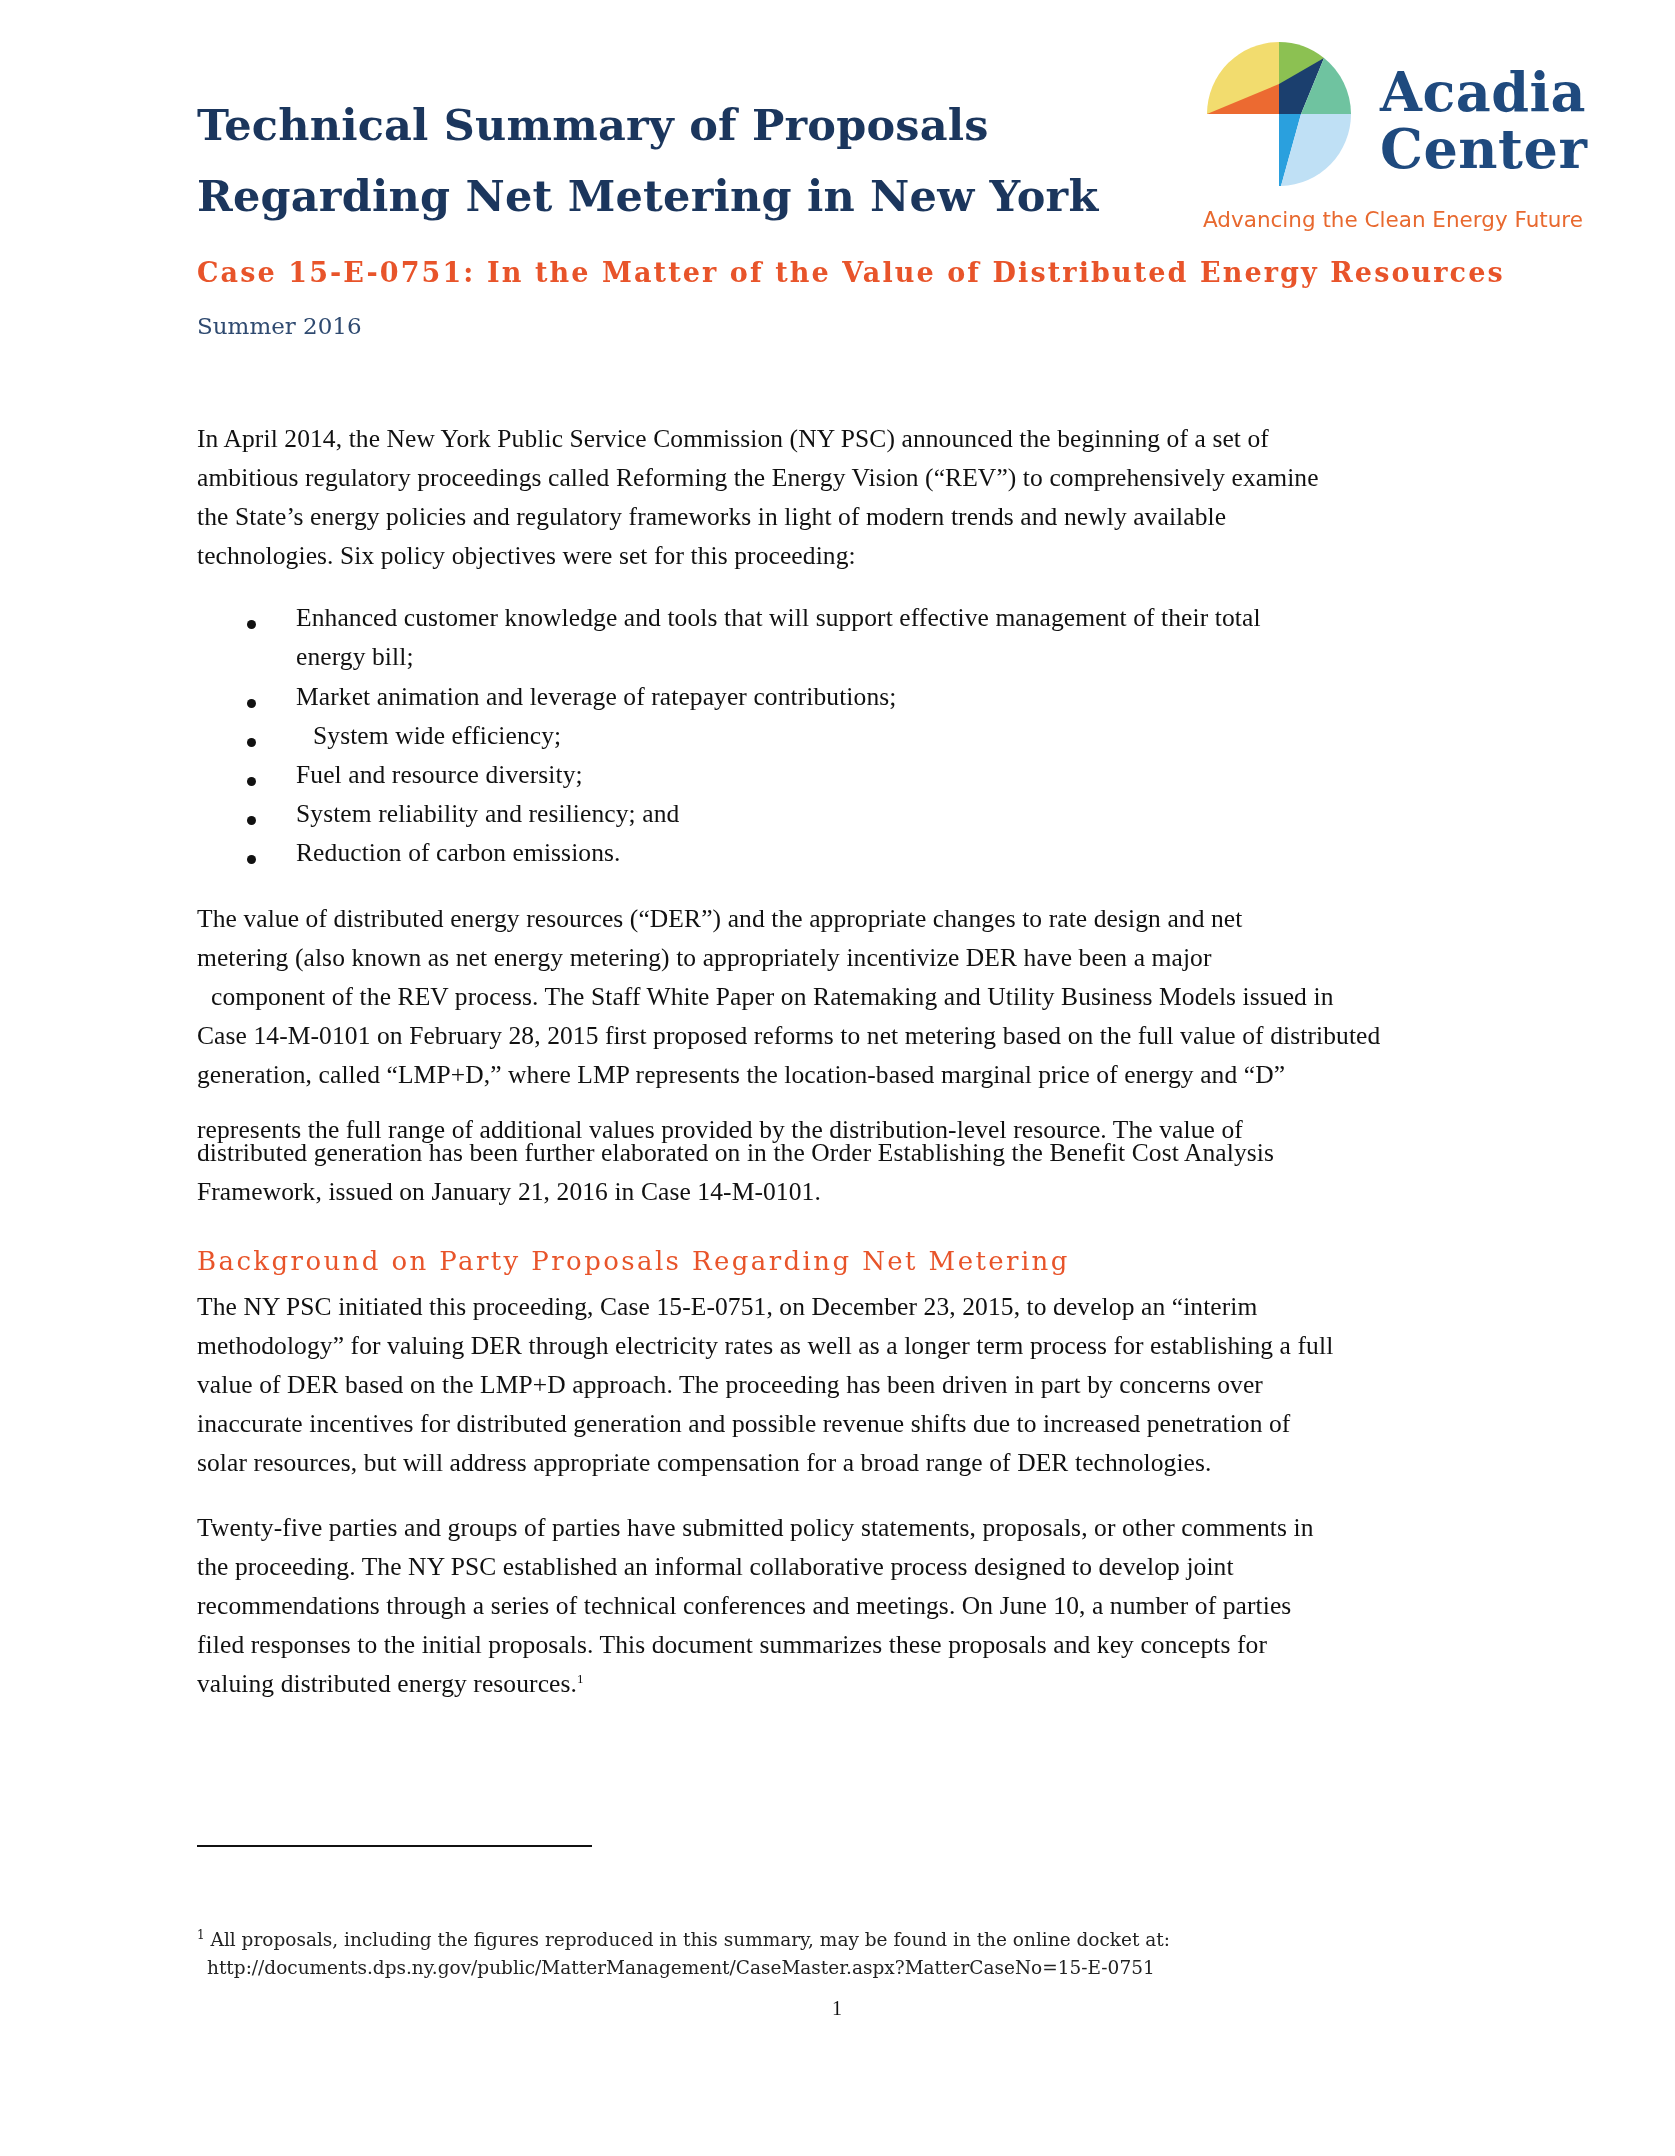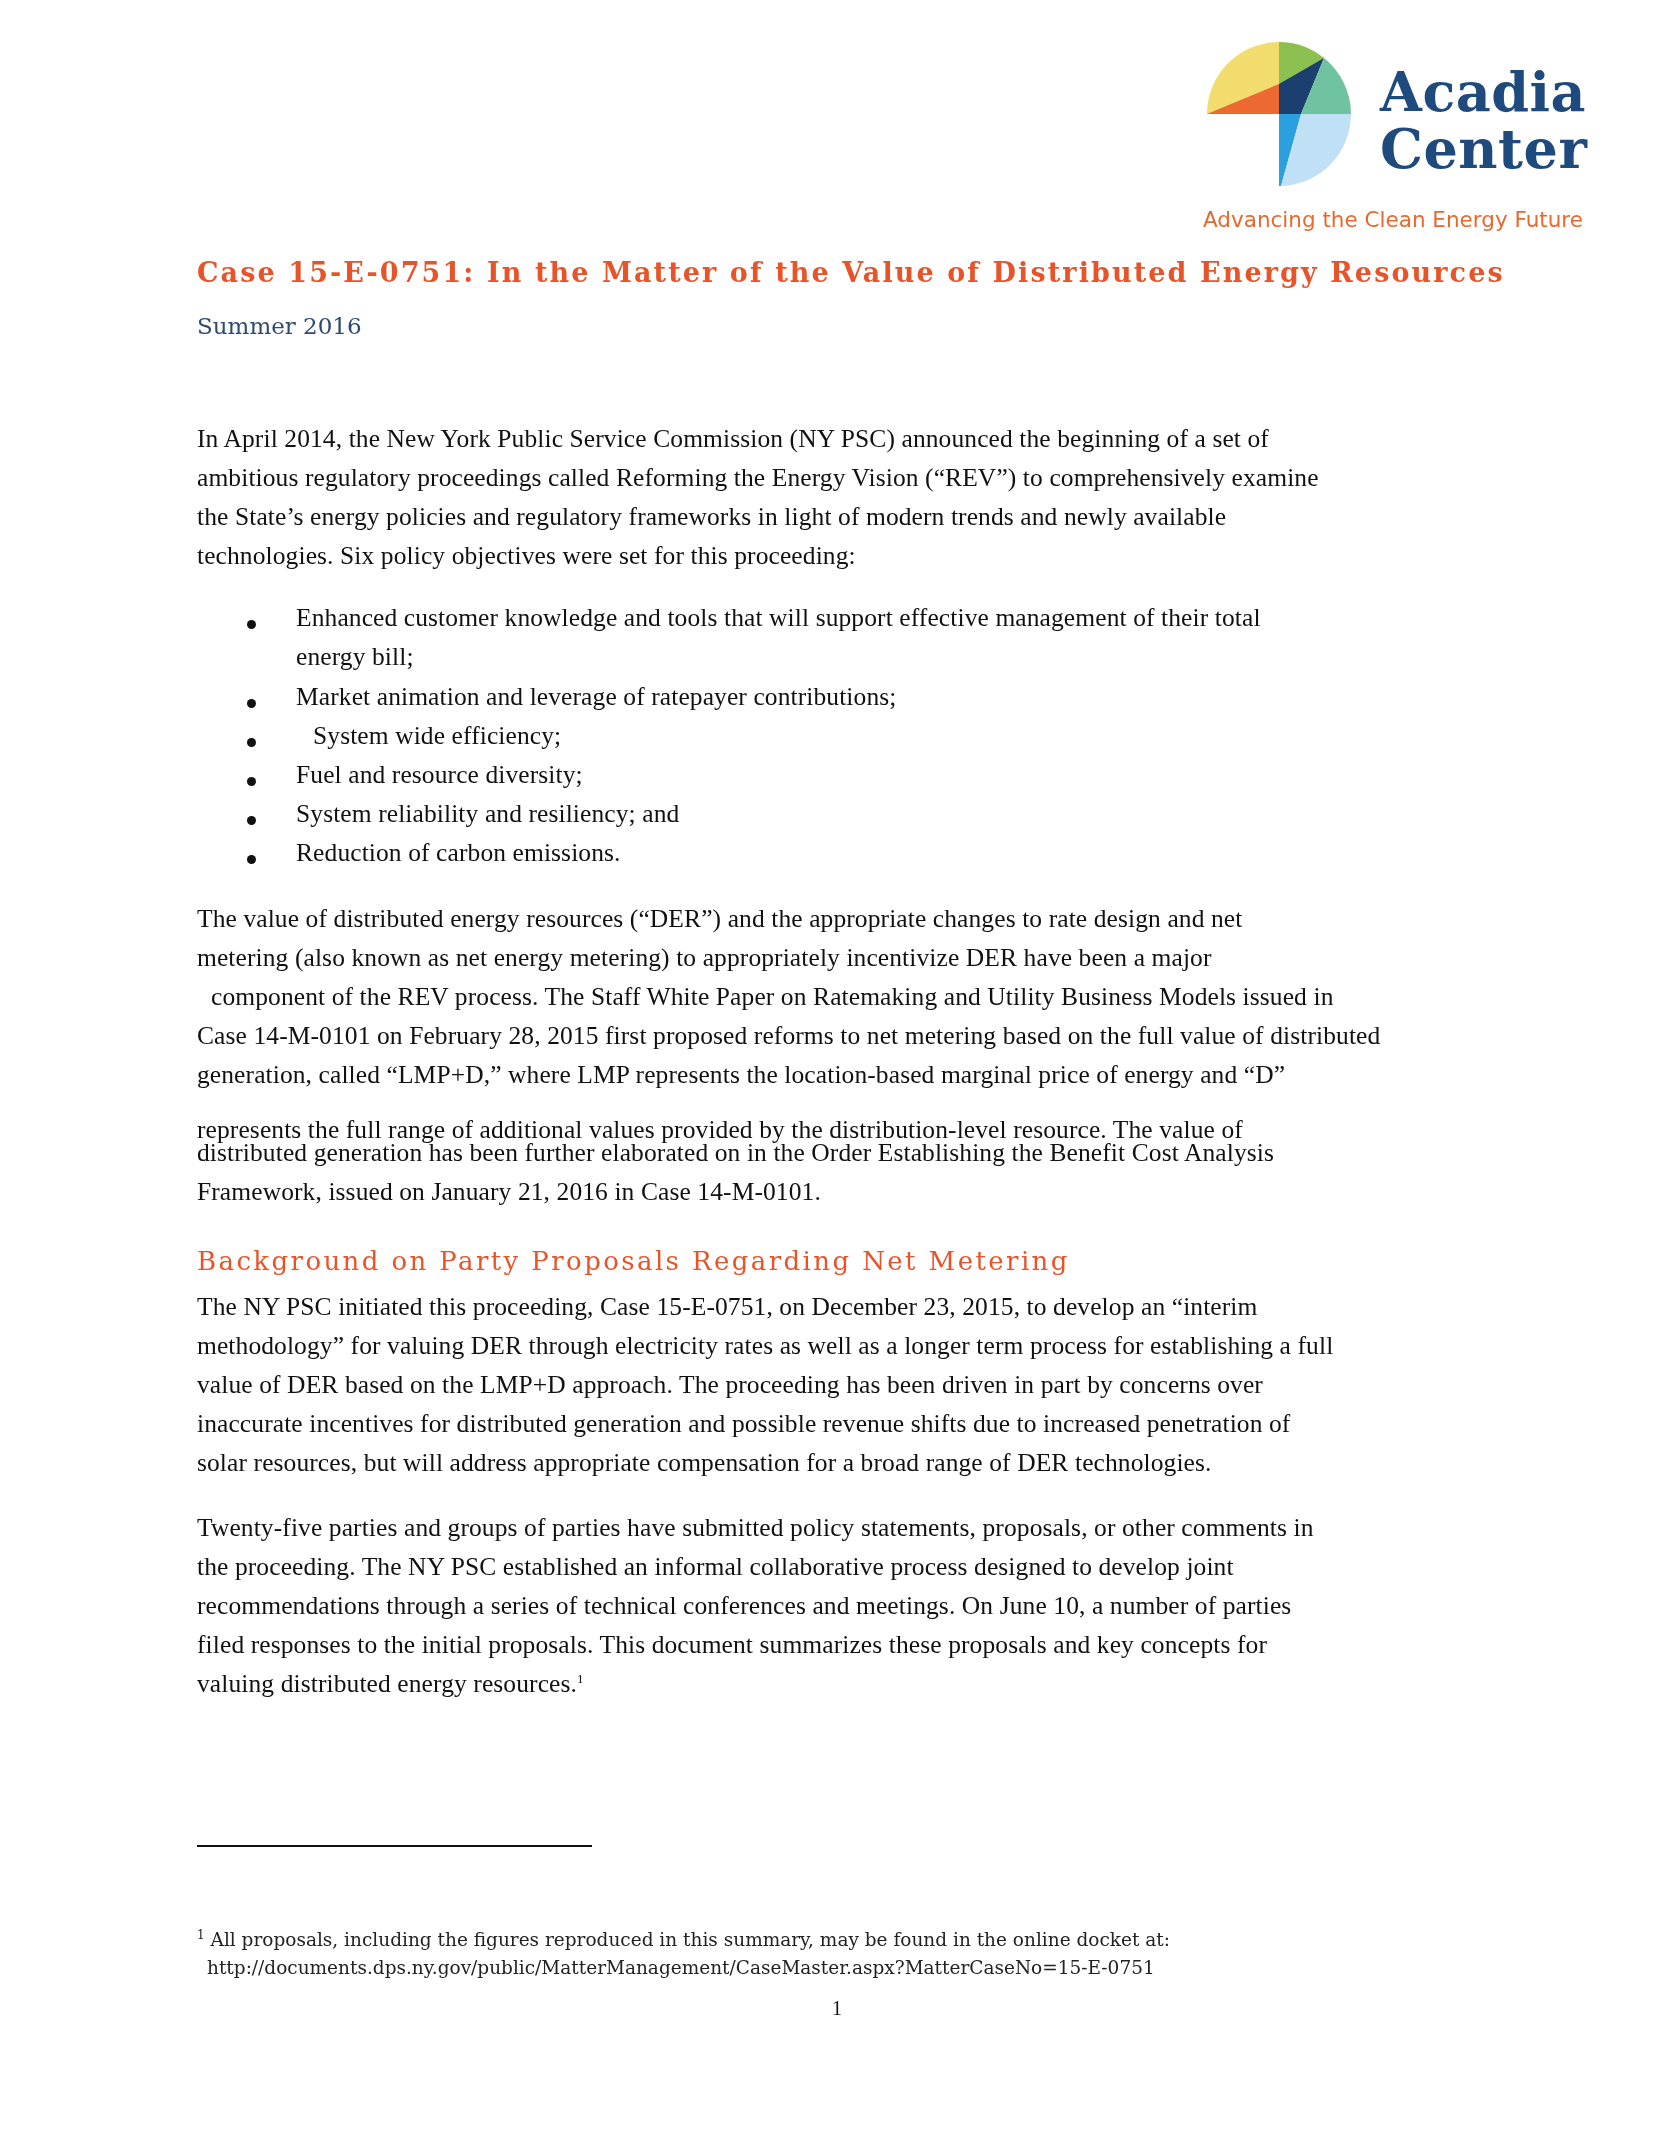--- a/index.html
+++ b/index.html
@@ -17,20 +17,22 @@
   .rule { position: absolute; left: 197px; top: 1845px; width: 395px; height: 2px; background: #111; }
   .logo-word { font-family: "DejaVu Serif", serif; font-weight: bold; color: #1f4a7e; font-size: 54px; letter-spacing: 0.5px; }
   .tagline { font-family: "DejaVu Sans", sans-serif; font-size: 21.5px; color: #e8692f; }
   .pnum { font-family: "Liberation Serif", serif; font-size: 20px; color: #111; }
 </style>
 </head>
 <body>
 
 <div class="page">
 
+  <div class="abs title" style="left:197px; top:100px;">Technical Summary of Proposals</div>
+  <div class="abs title" style="left:197px; top:171px;">Regarding Net Metering in New York</div>
 
   <div class="abs" style="left:1203px; top:40px; width:152px; height:150px;">
     <svg width="152" height="150" viewBox="0 0 152 150">
 
       <path d="M76,74 L4,74 A72,72 0 0 1 76,2 Z" fill="#f2dc6e"></path>
       <path d="M76,74 L4,74 L76,44 Z" fill="#ec6a31"></path>
 
       <path d="M76,74 L76,2 A72,72 0 0 1 121,18 Z" fill="#8cc152"></path>
       <path d="M76,74 L76,44 L121,18 L98,74 Z" fill="#1b3f6e"></path>
       <path d="M121,18 A72,72 0 0 1 148,74 L98,74 Z" fill="#6fc3a0"></path>

